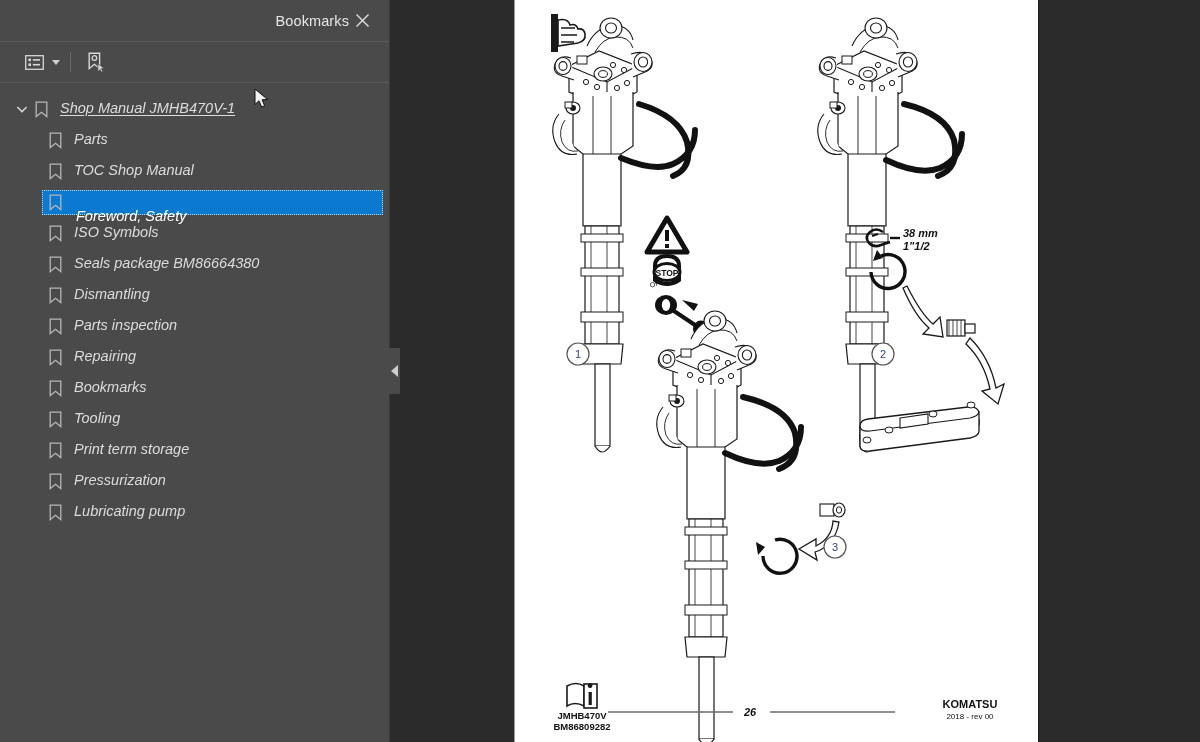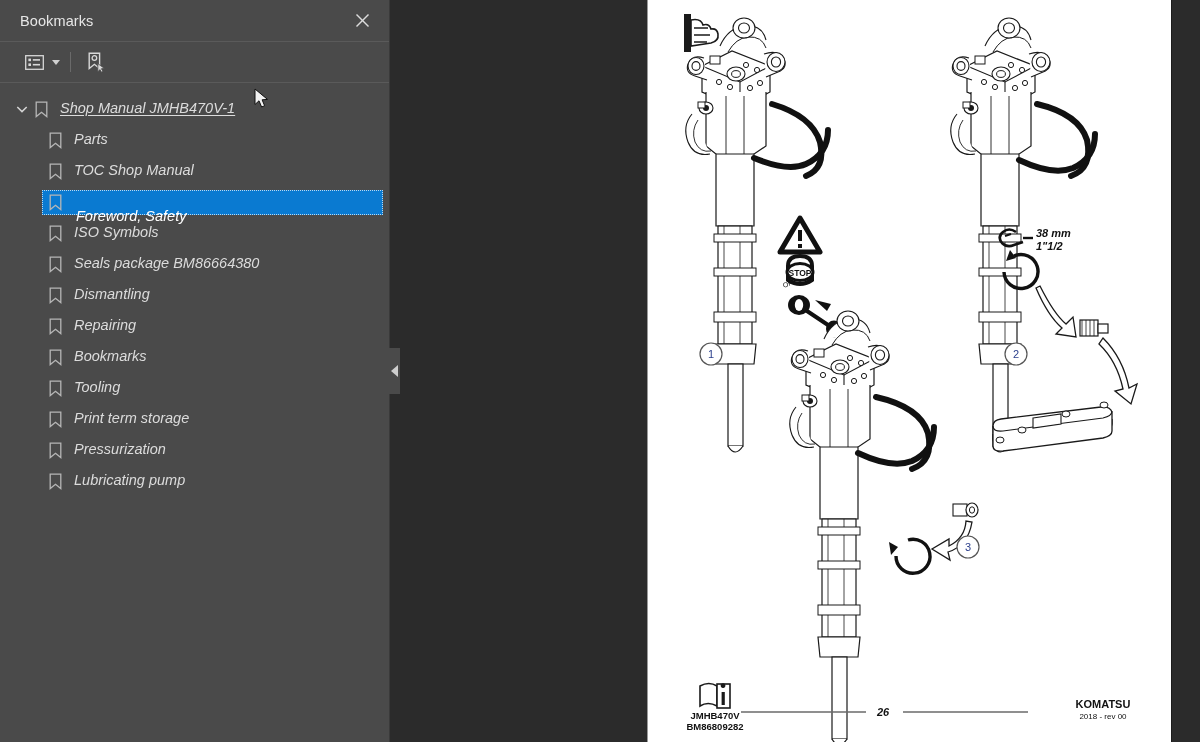--- a/index.html
+++ b/index.html
@@ -5,23 +5,24 @@
   * { box-sizing: border-box; margin: 0; padding: 0; }
   html, body {
     width: 1200px; height: 742px;
     overflow: hidden;
     background: #2b2b2b;
     font-family: "Liberation Sans", sans-serif;
   }
 
   #app {
     position: relative;
-    width: 1172px; height: 742px;
+    width: 1039px; height: 742px;
     display: flex;
     background: #bef264;
+    text-align: right;
   }
 
   
   #bookmarks-panel {
     width: 390px;
     height: 742px;
     background: #4a4a4a;
     border-right: 1px solid #3a3a3a;
     display: flex;
     flex-direction: column;
@@ -305,20 +306,28 @@
               </svg>
             </div>
             <div class="tree-label">Dismantling</div>
           </div>
           <div class="tree-row child">
             <div class="bm-icon">
               <svg width="13" height="17" viewBox="0 0 13 17" aria-hidden="true">
                 <path d="M1.2 1.2 h10.6 v14.4 l-5.3 -4.3 l-5.3 4.3 z" fill="none" stroke="#b6b6b6" stroke-width="1.3"></path>
               </svg>
             </div>
+            <div class="tree-label">Parts inspection</div>
+          </div>
+          <div class="tree-row child">
+            <div class="bm-icon">
+              <svg width="13" height="17" viewBox="0 0 13 17" aria-hidden="true">
+                <path d="M1.2 1.2 h10.6 v14.4 l-5.3 -4.3 l-5.3 4.3 z" fill="none" stroke="#b6b6b6" stroke-width="1.3"></path>
+              </svg>
+            </div>
             <div class="tree-label">Repairing</div>
           </div>
           <div class="tree-row child">
             <div class="bm-icon">
               <svg width="13" height="17" viewBox="0 0 13 17" aria-hidden="true">
                 <path d="M1.2 1.2 h10.6 v14.4 l-5.3 -4.3 l-5.3 4.3 z" fill="none" stroke="#b6b6b6" stroke-width="1.3"></path>
               </svg>
             </div>
             <div class="tree-label">Bookmarks</div>
           </div>

